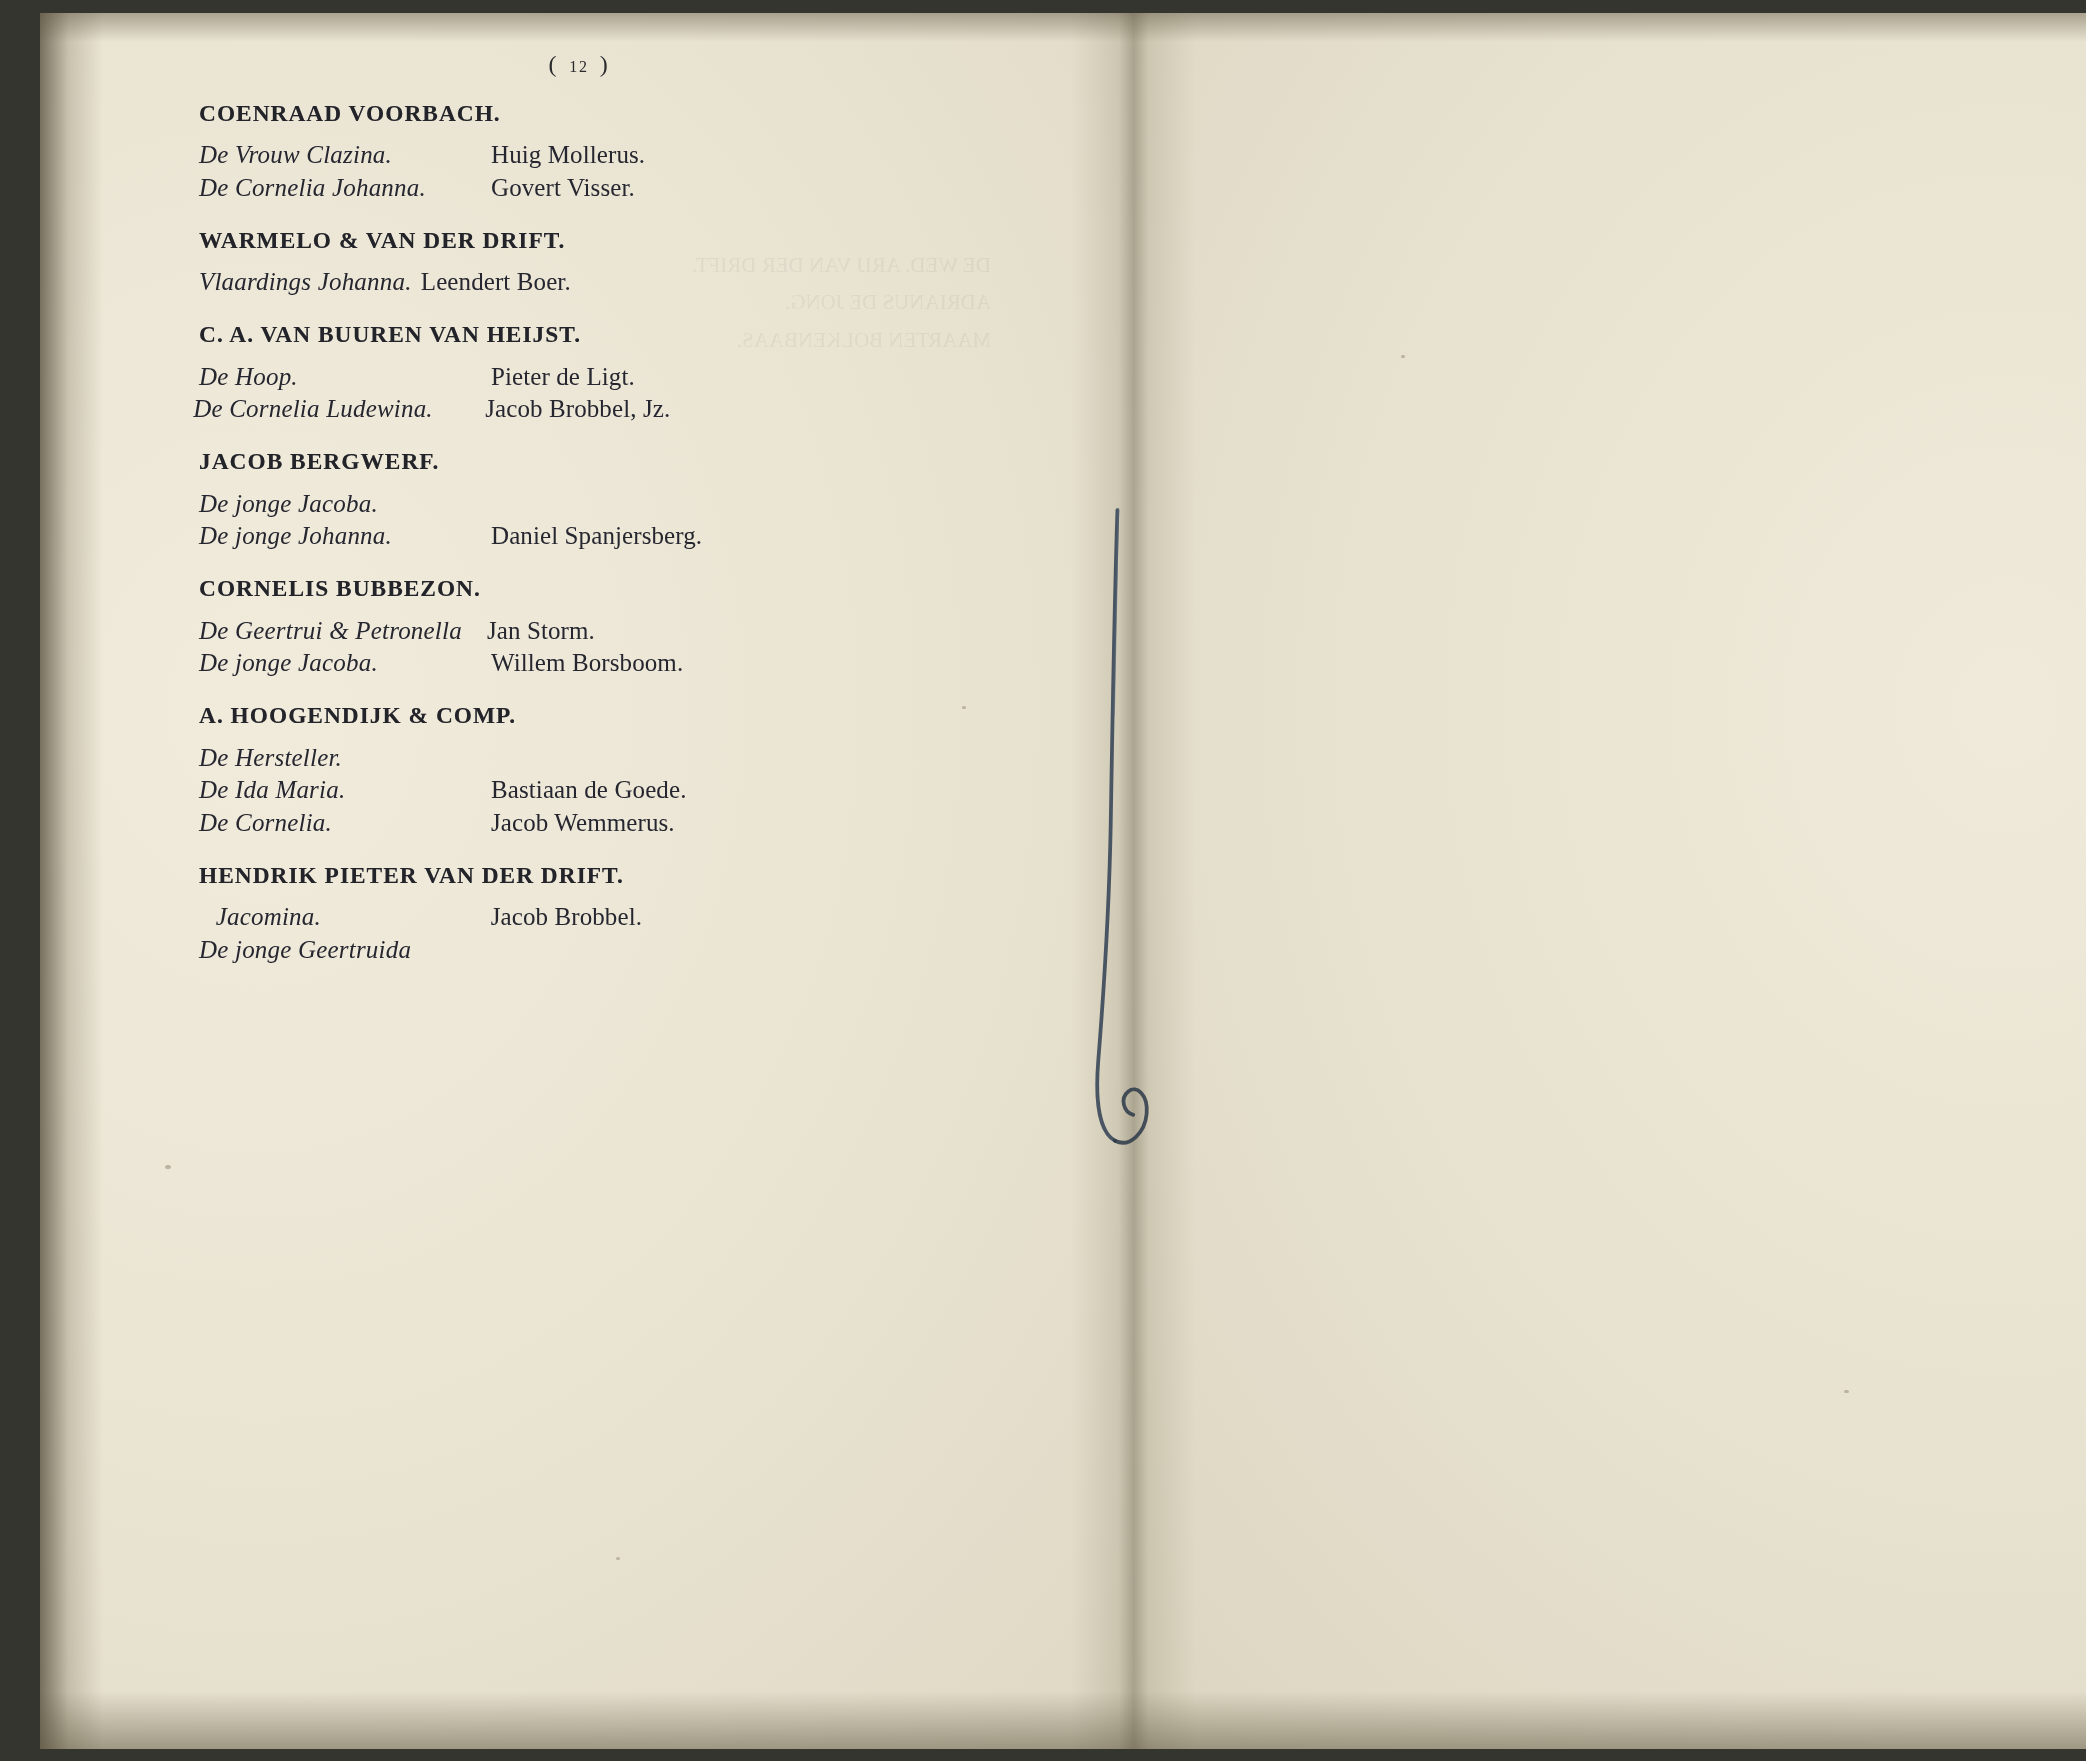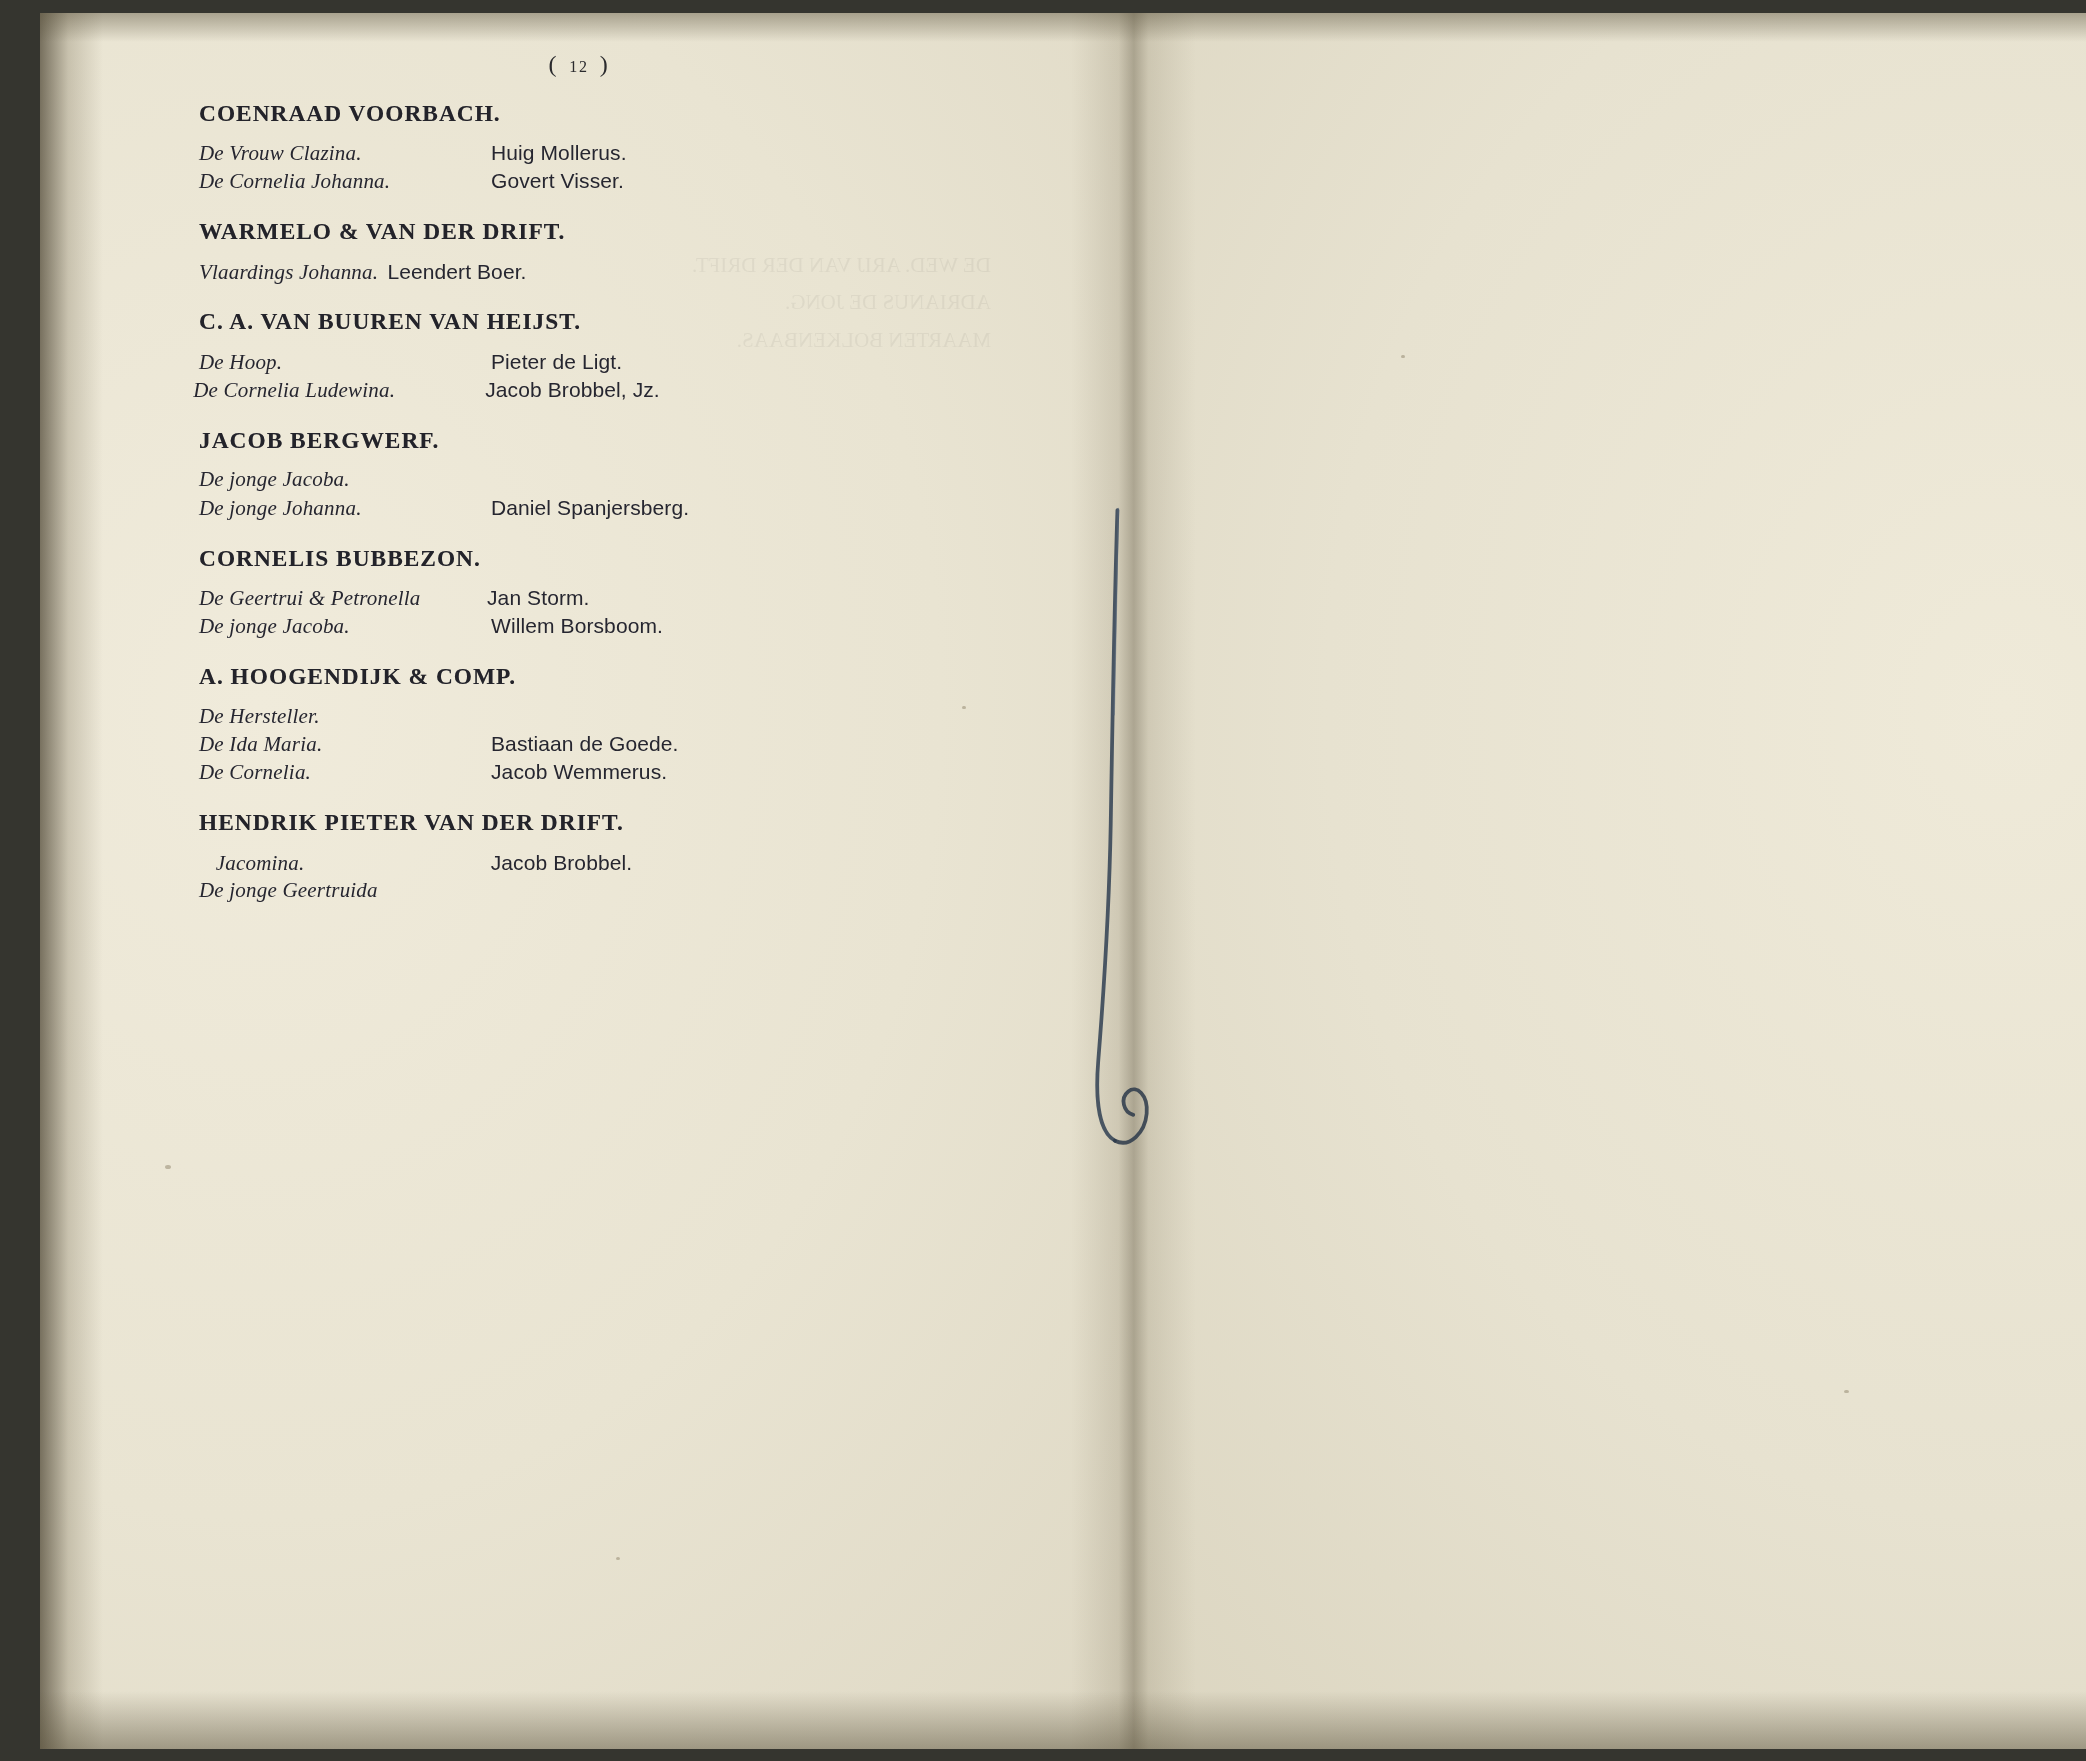--- a/index.html
+++ b/index.html
@@ -116,32 +116,32 @@
     font-family: "Liberation Serif", serif;
     text-shadow: 0 0 0.4px rgba(40,40,45,0.35);
   }
 
   .entries {
     margin: 0 0 2.5px 0;
   }
   .entry {
     display: flex;
     align-items: baseline;
-    font-size: 21px;
+    font-size: 25px;
     line-height: 1.30;
     color: #262630;
     white-space: nowrap;
   }
   .ship {
     font-style: italic;
     font-family: "Liberation Serif", serif;
     letter-spacing: 0.2px;
   }
   .master {
-    font-family: Liberation Sans, sans-serif;
+    font-family: Liberation Serif, serif;
     letter-spacing: 0.1px;
   }
   .indent-ship { padding-left: 16.7px; }
 
   
   .col-a .ship { width: 292px; }
   .col-auto .ship { width: auto; padding-right: 9.2px; }
 
   
   #ghost-left {

